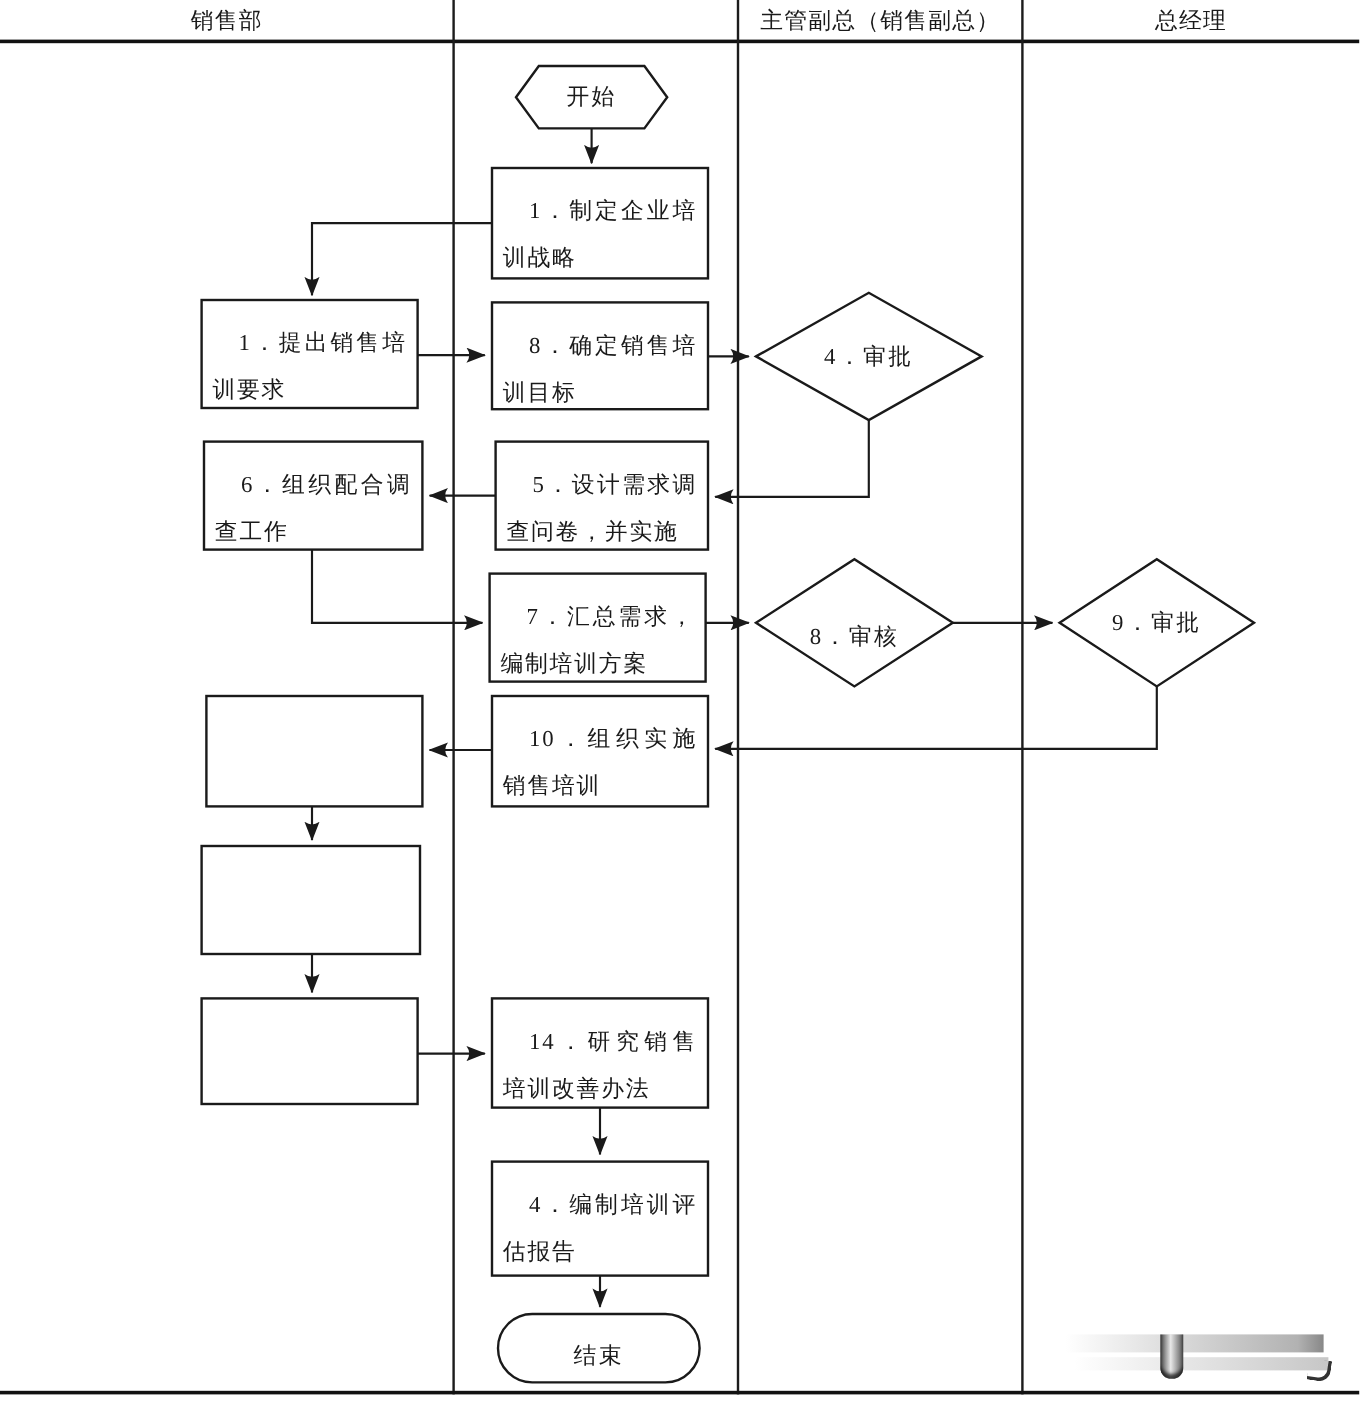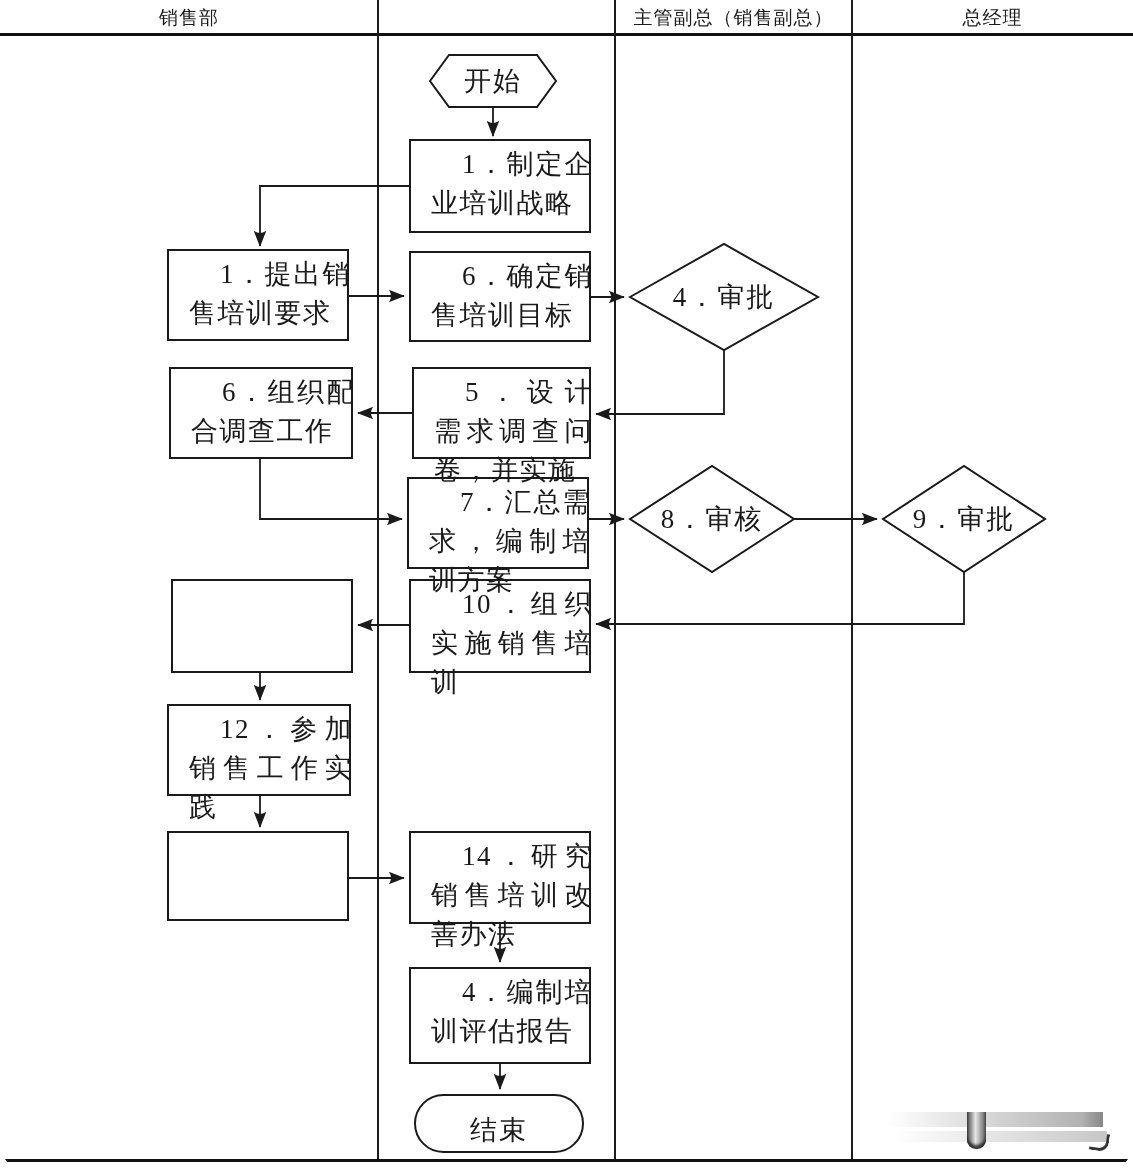--- a/index.html
+++ b/index.html
@@ -1,34 +1,34 @@
 <!DOCTYPE html>
 <html><head>
 <meta charset="utf-8">
 <style>
   html,body{margin:0;padding:0;background:#ffffff;}
   .canvas{
     position:relative;width:1133px;height:1170px;background:#ffffff;
-    font-family:"Liberation Serif","DejaVu Serif",serif;color:#1a1a1a;overflow:hidden;border-radius:26px;
+    font-family:"Liberation Serif","DejaVu Serif",serif;color:#1a1a1a;overflow:hidden;
   }
   .lane-header{
     position:absolute;top:5px;height:26px;line-height:26px;text-align:center;
     font-size:19px;letter-spacing:1px;white-space:nowrap;
   }
   .vline{position:absolute;top:0;width:2px;height:1162px;background:#1c1c1c;}
   .hline{position:absolute;left:0;width:1133px;background:#111;}
   .header-sep{top:33px;height:3px;}
   .bottom-border{top:1159px;height:3px;}
   svg.diagram{position:absolute;left:0;top:0;}
   .node-label{
-    position:absolute;font-size:27px;letter-spacing:1.5px;box-sizing:border-box;
+    position:absolute;font-size:19px;letter-spacing:1.5px;box-sizing:border-box;
     line-height:39px;
   }
   .center{display:flex;align-items:center;justify-content:center;letter-spacing:2px;}
-  .process{padding:5px 9px 0 9px;text-indent:1.15em;text-align:justify;margin-left:12px;}
+  .process{padding:17px 9px 0 9px;text-indent:1.15em;text-align:justify;}
   .vcenter{padding-top:26px;}
   
   .wm-band1{position:absolute;left:888px;top:1112px;width:215px;height:15px;
     background:linear-gradient(to right,rgba(160,160,160,0) 0%,rgba(145,145,145,0.7) 90%,rgba(115,115,115,0.85) 100%);}
   .wm-band2{position:absolute;left:895px;top:1131px;width:212px;height:11px;
     background:linear-gradient(to right,rgba(180,180,180,0) 0%,rgba(130,130,130,0.45) 100%);}
   .wm-vbar{position:absolute;left:967px;top:1112px;width:19px;height:37px;
     background:linear-gradient(to right,#4a4a4a,#e8e8e8 45%,#5a5a5a);
     border-radius:0 0 9px 9px;box-shadow:inset 0 -4px 3px rgba(20,20,20,0.8);}
   .wm-hook{position:absolute;left:1090px;top:1133px;width:16px;height:15px;
@@ -93,29 +93,28 @@
       <rect x="168" y="832" width="180" height="88"></rect>
       <rect x="410" y="832" width="180" height="91"></rect>
       <rect x="410" y="968" width="180" height="95"></rect>
       <rect x="415" y="1095" width="168" height="57" rx="28.5"></rect>
     </g>
   </svg>
 
   <div class="node-label center" style="left:430px;top:55px;width:126px;height:52px">开始</div>
   <div class="node-label process" style="left:410px;top:140px;width:180px;height:92px">1．制定企业培训战略</div>
   <div class="node-label process" style="left:168px;top:250px;width:180px;height:90px">1．提出销售培训要求</div>
-  <div class="node-label process" style="left:410px;top:252px;width:180px;height:89px">6．确定销售培训目标</div>
+  <div class="node-label process" style="left:410px;top:252px;width:180px;height:89px">8．确定销售培训目标</div>
   <div class="node-label center" style="left:630px;top:244px;width:188px;height:106px">4．审批</div>
   <div class="node-label process" style="left:413px;top:368px;width:177px;height:90px">5．设计需求调查问卷，并实施</div>
   <div class="node-label process" style="left:170px;top:368px;width:182px;height:90px">6．组织配合调查工作</div>
   <div class="node-label process" style="left:408px;top:478px;width:180px;height:90px">7．汇总需求，编制培训方案</div>
-  <div class="node-label center" style="left:630px;top:466px;width:164px;height:106px">8．审核</div>
+  <div class="node-label center" style="left:630px;top:478px;width:164px;height:106px">8．审核</div>
   <div class="node-label center" style="left:883px;top:466px;width:162px;height:106px">9．审批</div>
   <div class="node-label process" style="left:410px;top:580px;width:180px;height:92px">10．组织实施销售培训</div>
-  <div class="node-label process" style="left:168px;top:705px;width:182px;height:90px">12．参加销售工作实践</div>
   <div class="node-label process" style="left:410px;top:832px;width:180px;height:91px">14．研究销售培训改善办法</div>
   <div class="node-label process" style="left:410px;top:968px;width:180px;height:95px">4．编制培训评估报告</div>
   <div class="node-label center" style="left:415px;top:1095px;width:168px;height:70px">结束</div>
 
   <div class="wm-band1"></div>
   <div class="wm-band2"></div>
   <div class="wm-vbar"></div>
   <div class="wm-hook"></div>
 
 </div>

